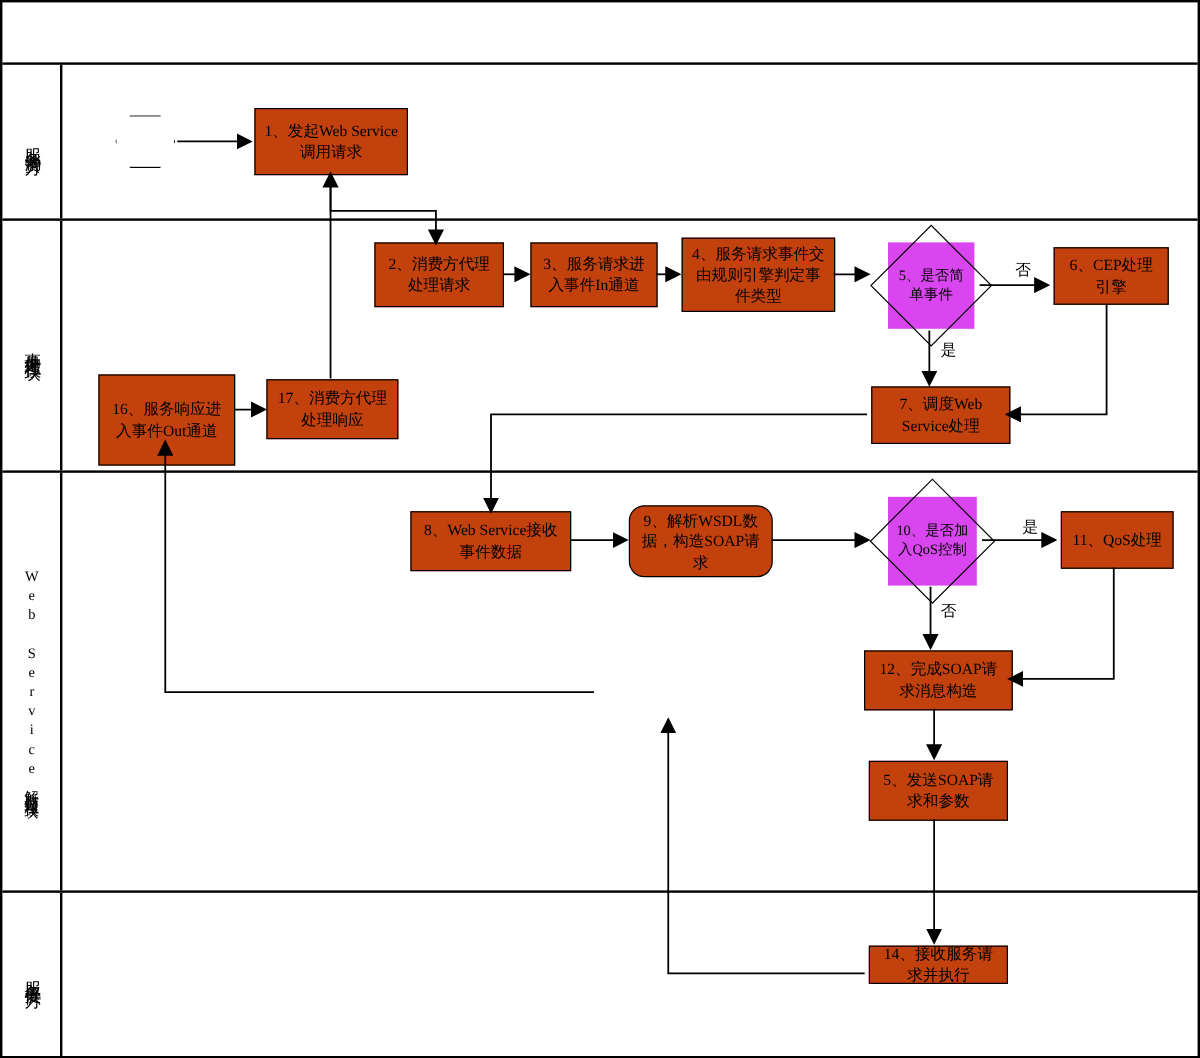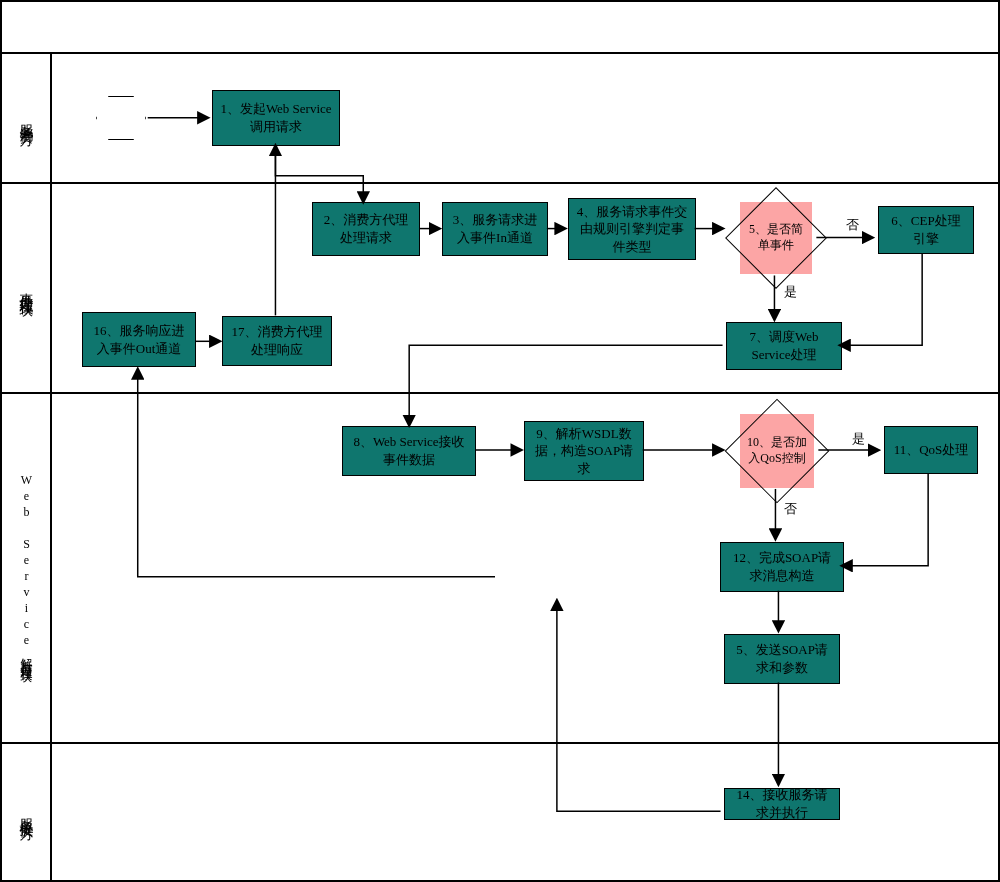--- a/index.html
+++ b/index.html
@@ -5,23 +5,23 @@
   * { box-sizing: border-box; margin: 0; padding: 0; }
   body { font-family: "SimSun", "宋体", serif; font-size: 13px; background: #fff; }
   .diagram { width: 1000px; height: 882px; position: relative; border: 2px solid #000; }
   .header-band { position: absolute; top: 0; left: 0; right: 0; height: 52px; border-bottom: 2px solid #000; }
   .lanes { position: absolute; top: 52px; left: 0; right: 0; bottom: 0; }
   .lane { position: absolute; left: 0; right: 0; border-bottom: 2px solid #000; }
   .lane:last-child { border-bottom: none; }
   .lane-label { position: absolute; left: 0; top: 0; bottom: 0; width: 50px; border-right: 2px solid #000; display: flex; align-items: center; justify-content: center; }
   .lane-label span { writing-mode: vertical-rl; text-orientation: upright; letter-spacing: 2px; font-size: 14px; }
   .lane-content { position: absolute; left: 50px; right: 0; top: 0; bottom: 0; }
-  .box { position: absolute; border: 1.5px solid #000; background: #0f766e; padding: 4px 6px; display: flex; align-items: center; justify-content: center; text-align: center; line-height: 1.35; }
+  .box { position: absolute; border: 1.5px solid #000; background: #c2410c; padding: 4px 6px; display: flex; align-items: center; justify-content: center; text-align: center; line-height: 1.35; }
   .hexagon { position: absolute; width: 50px; height: 44px; background: #fff; border: 1.5px solid #000; clip-path: polygon(25% 0, 75% 0, 100% 50%, 75% 100%, 25% 100%, 0 50%); }
-  .diamond { position: absolute; background: #fca5a5; display:flex; align-items:center; justify-content:flex-start; text-align:center; line-height:1.3; }
+  .diamond { position: absolute; background: #d946ef; display:flex; align-items:center; justify-content:flex-start; text-align:center; line-height:1.3; }
   .diamond::before { content:""; position:absolute; inset:0; border:1.5px solid #000; transform: rotate(45deg); }
   .diamond > span { position: relative; z-index: 1; padding: 0 4px; font-size: 12px; }
   svg.arrows { position: absolute; left: 0; top: 0; width: 100%; height: 100%; pointer-events: none; }
   .edge-label { position: absolute; font-size: 13px; background: transparent; }
 </style>
 </head>
 <body>
 
 <div class="diagram">
   <div class="header-band"></div>
@@ -56,41 +56,41 @@
         </div>
         <div class="diamond" style="left:688px; top:18px; width:72px; height:72px;">
           <span>5、是否简单事件</span>
         </div>
         <div class="box" style="left:826px; top:22px; width:96px; height:48px;">
           <span>6、CEP处理引擎</span>
         </div>
         <div class="box" style="left:674px; top:138px; width:116px; height:48px;">
           <span>7、调度Web Service处理</span>
         </div>
-        <div class="box" style="left:30px; top:128px; width:114px; height:55px;">
+        <div class="box" style="left:30px; top:128px; width:114px; height:76px;">
           <span>16、服务响应进入事件Out通道</span>
         </div>
         <div class="box" style="left:170px; top:132px; width:110px; height:50px;">
           <span>17、消费方代理处理响应</span>
         </div>
 
         <div class="edge-label" style="left:794px; top:32px;">否</div>
         <div class="edge-label" style="left:732px; top:99px;">是</div>
       </div>
     </div>
 
     <div class="lane" style="top:340px; height:350px;">
       <div class="lane-label">
         <span style="font-size:12px;">Web Service解析与处理模块</span>
       </div>
       <div class="lane-content">
         <div class="box" style="left:290px; top:32px; width:134px; height:50px;">
           <span>8、Web Service接收事件数据</span>
         </div>
-        <div class="box" style="left:472px; top:27px; width:120px; height:60px;">
+        <div class="box" style="left:472px; top:27px; width:120px; height:60px;border-radius:13px;">
           <span>9、解析WSDL数据，构造SOAP请求</span>
         </div>
         <div class="diamond" style="left:688px; top:20px; width:74px; height:74px;">
           <span>10、是否加入QoS控制</span>
         </div>
         <div class="box" style="left:832px; top:32px; width:94px; height:48px;">
           <span>11、QoS处理</span>
         </div>
         <div class="box" style="left:668px; top:148px; width:124px; height:50px;">
           <span>12、完成SOAP请求消息构造</span>

